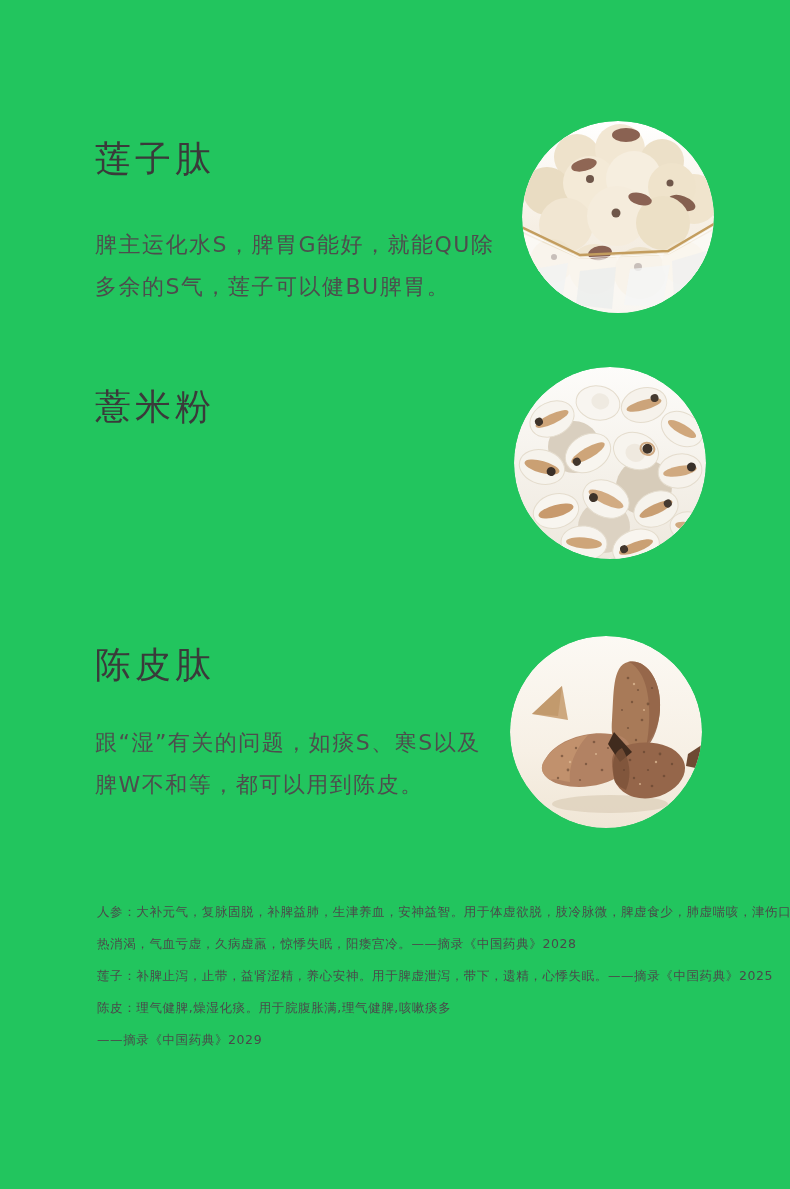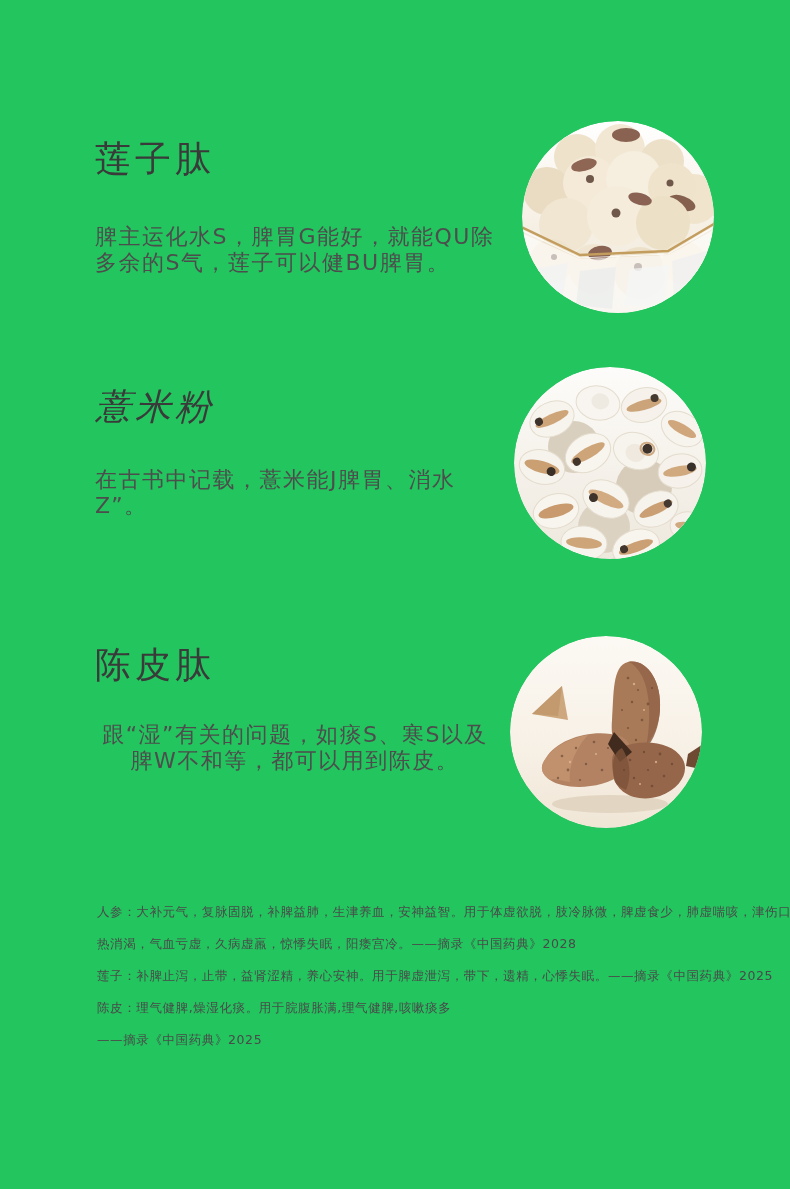--- a/index.html
+++ b/index.html
@@ -23,42 +23,42 @@
     font-weight:500;
     color:#3a3a3a;
     letter-spacing:4px;
     white-space:nowrap;
   }
   .section-body {
     position:absolute;
     left:95px;
     width:400px;
     font-size:22px;
-    line-height:26px;
+    line-height:42px;
     color:#4d4d4d;
     letter-spacing:1.5px;
     white-space:pre-line;
   }
   .circle-photo {
     position:absolute;
     width:192px;
     height:192px;
     border-radius:50%;
     overflow:hidden;
   }
   .circle-photo svg { display:block; width:192px; height:192px; }
   #photo-1 { left:522px; top:121px; }
   #photo-2 { left:514px; top:367px; }
   #photo-3 { left:510px; top:636px; }
   #title-1 { top:141px; }
   #body-1  { top:224px; }
-  #title-2 { top:389px;font-style:italic; }
+  #title-2 { top:389px; }
   #body-2  { top:467px; }
   #title-3 { top:647px;font-family:Liberation Serif, serif; }
-  #body-3  { top:722px;text-align:center; }
+  #body-3  { top:722px; }
   .footnotes {
     position:absolute;
     left:97px;
     top:896px;
     width:640px;
     font-size:12.5px;
     line-height:32px;
     color:#4a4a4a;
     letter-spacing:0.6px;
   }
@@ -121,21 +121,20 @@
         <path d="M108,148 L148,144 L140,186 L102,184 Z" fill="#f4f6f6" opacity="0.75"></path>
         <path d="M150,140 L184,130 L188,170 L152,178 Z" fill="#eef0f0" opacity="0.7"></path>
 
         <path d="M-5,104 L58,134 L146,130 L197,100" fill="none" stroke="#c39d5e" stroke-width="2.4"></path>
         <path d="M-5,107 L58,137 L146,133 L197,103" fill="none" stroke="#ffffff" stroke-width="1.2" opacity="0.8"></path>
       </g>
     </svg>
   </div>
 
   <div class="section-title" id="title-2">薏米粉</div>
-  <div class="section-body" id="body-2">在古书中记载，薏米能J脾胃、消水Z”。</div>
   <div class="circle-photo" id="photo-2">
     <svg viewBox="0 0 192 192" xmlns="http://www.w3.org/2000/svg">
       <defs>
         <clipPath id="clip2">
             <circle cx="96" cy="96" r="96"></circle>
           </clipPath>
         <linearGradient id="g2" x1="0" y1="0" x2="0" y2="1">
           <stop offset="0" stop-color="#fdfcfa"></stop>
           <stop offset="1" stop-color="#eee8dd"></stop>
         </linearGradient>
@@ -287,16 +286,16 @@
         </g>
       </g>
     </svg>
   </div>
 
   <div class="footnotes">
     <div class="footnote-line">人参：大补元气，复脉固脱，补脾益肺，生津养血，安神益智。用于体虚欲脱，肢冷脉微，脾虚食少，肺虚喘咳，津伤口渴，内</div>
     <div class="footnote-line">热消渴，气血亏虚，久病虚羸，惊悸失眠，阳痿宫冷。——摘录《中国药典》2028</div>
     <div class="footnote-line">莲子：补脾止泻，止带，益肾涩精，养心安神。用于脾虚泄泻，带下，遗精，心悸失眠。——摘录《中国药典》2025</div>
     <div class="footnote-line">陈皮：理气健脾,燥湿化痰。用于脘腹胀满,理气健脾,咳嗽痰多</div>
-    <div class="footnote-line">——摘录《中国药典》2025</div>
+    <div class="footnote-line">——摘录《中国药典》2029</div>
   </div>
 
 </div>
 
 </body></html>

